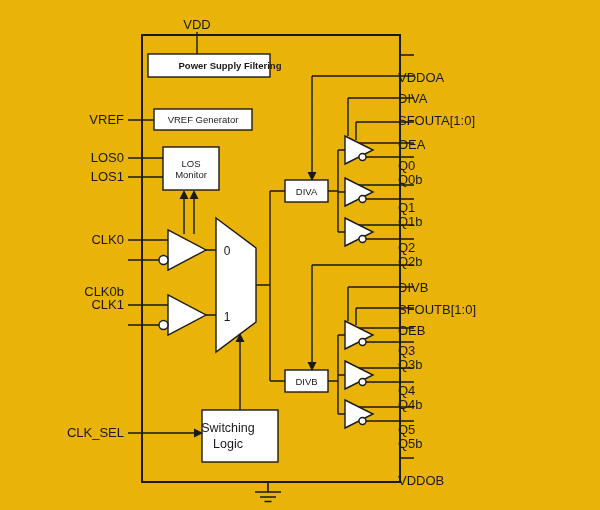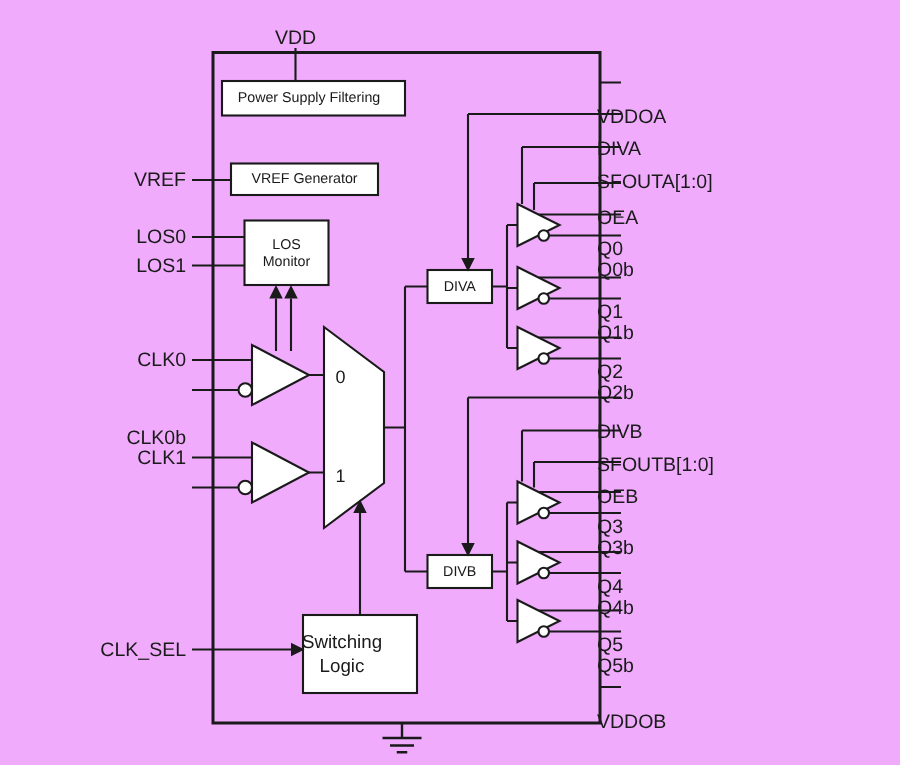--- a/index.html
+++ b/index.html
@@ -1,17 +1,17 @@
 <!DOCTYPE html>
 <html><head>
 <meta charset="utf-8">
 <style>
   html,body { margin:0; padding:0; background:#ffffff; }
   .stage {
-    position:relative; width:600px; height:510px; background:#f0abfc;
+    position:relative; width:600px; height:510px; background:#eab308;
     font-family:"Liberation Sans", sans-serif; color:#1a1a1a; overflow:hidden;
   }
   .stage svg { position:absolute; left:0; top:0; }
   .lbl { position:absolute; font-size:13px; line-height:18px; white-space:nowrap; }
   .lbl.right { left:398px;margin-top:23px; }
   .lbl.left  { right:476px; width:100px; text-align:right; }
   .lbl.top   { text-align:center; }
   .blk {
     position:absolute; display:flex; flex-direction:column;
     align-items:center; justify-content:center; text-align:center;
@@ -133,21 +133,21 @@
   <div class="lbl right" style="top:278px;">SFOUTB[1:0]</div>
   <div class="lbl right" style="top:299px;text-align:right;">OEB</div>
   <div class="lbl right" style="top:319px;">Q3</div>
   <div class="lbl right" style="top:333px;">Q3b</div>
   <div class="lbl right" style="top:359px;">Q4</div>
   <div class="lbl right" style="top:373px;">Q4b</div>
   <div class="lbl right" style="top:398px;">Q5</div>
   <div class="lbl right" style="top:412px;">Q5b</div>
   <div class="lbl right" style="top:449px;">VDDOB</div>
 
-  <div class="blk small" style="left:136px; top:54px; width:140px; height:23px;">Power Supply Filtering</div>
+  <div class="blk small" style="left:160px; top:54px; width:140px; height:23px;font-weight:bold;">Power Supply Filtering</div>
   <div class="blk small" style="left:163px; top:147px; width:56px; height:43px;">
     <span>LOS</span>
     <span>Monitor</span>
   </div>
   <div class="blk small" style="left:154px; top:109px; width:98px; height:21px;">VREF Generator</div>
   <div class="blk small" style="left:285px; top:180px; width:43px; height:22px;">DIVA</div>
   <div class="blk small" style="left:285px; top:370px; width:43px; height:22px;">DIVB</div>
   <div class="blk big" style="left:202px; top:410px; width:52px; height:52px;">
     <span>Switching</span>
     <span>Logic</span>

